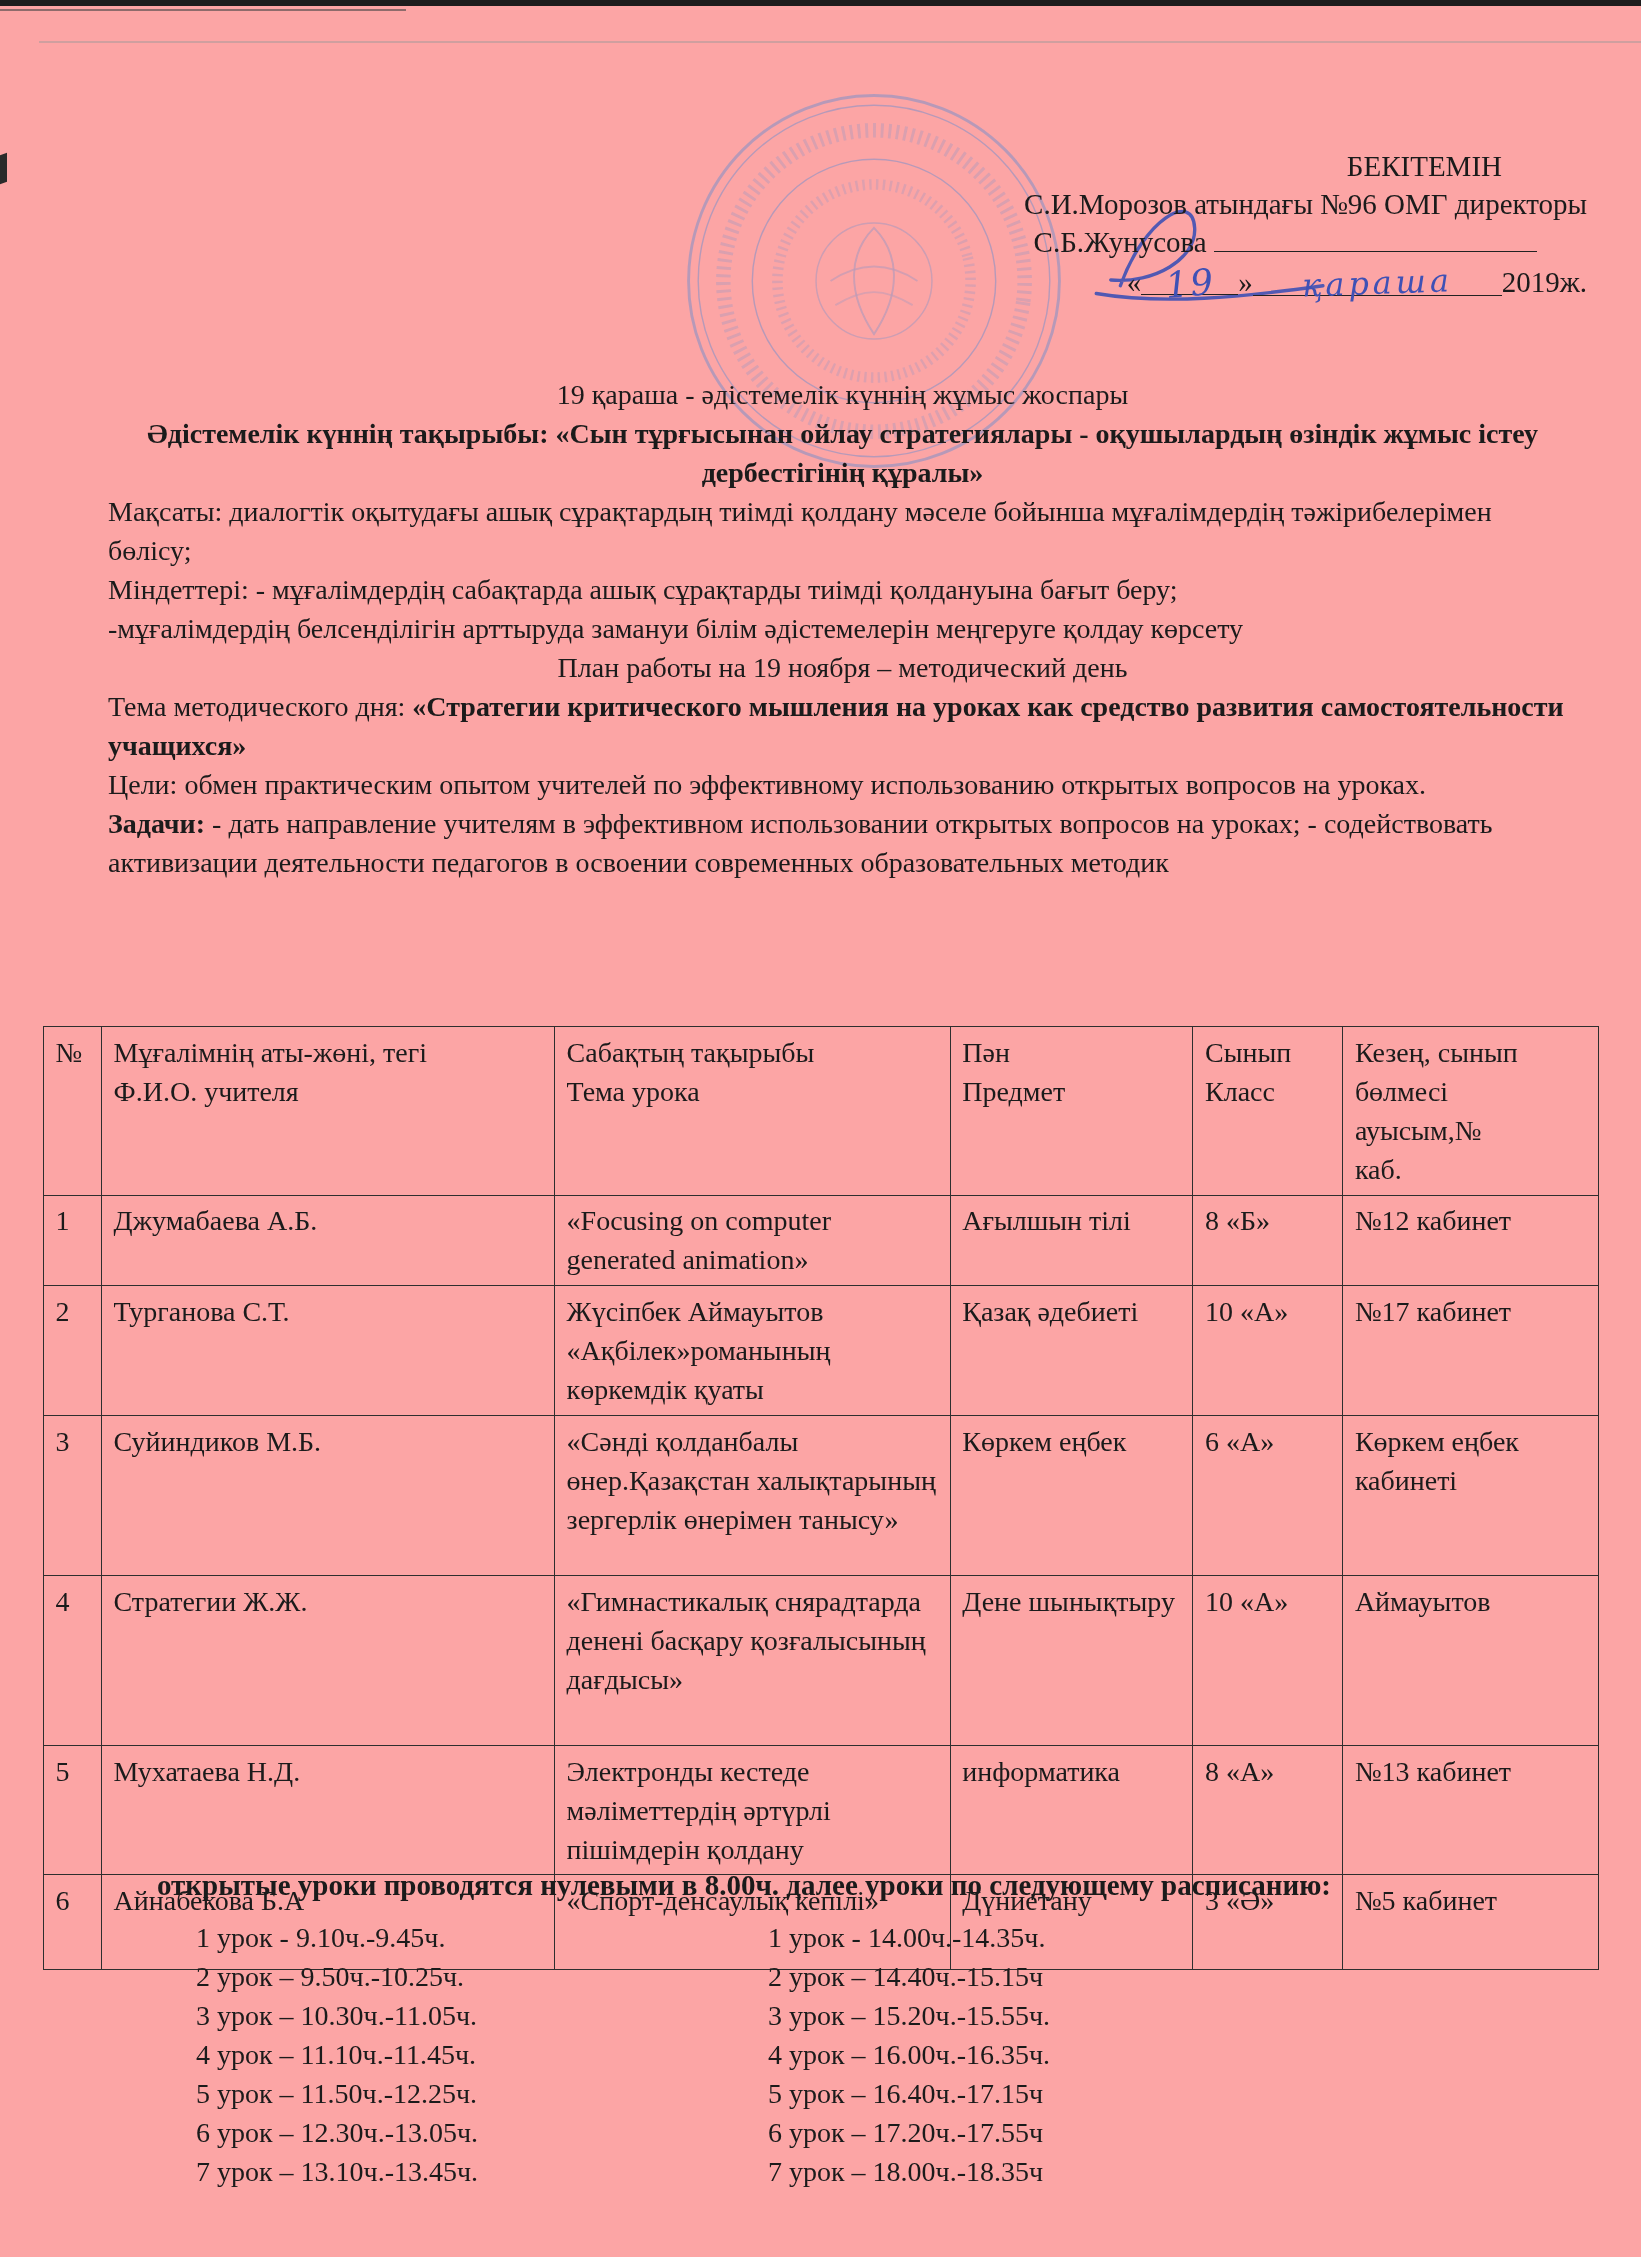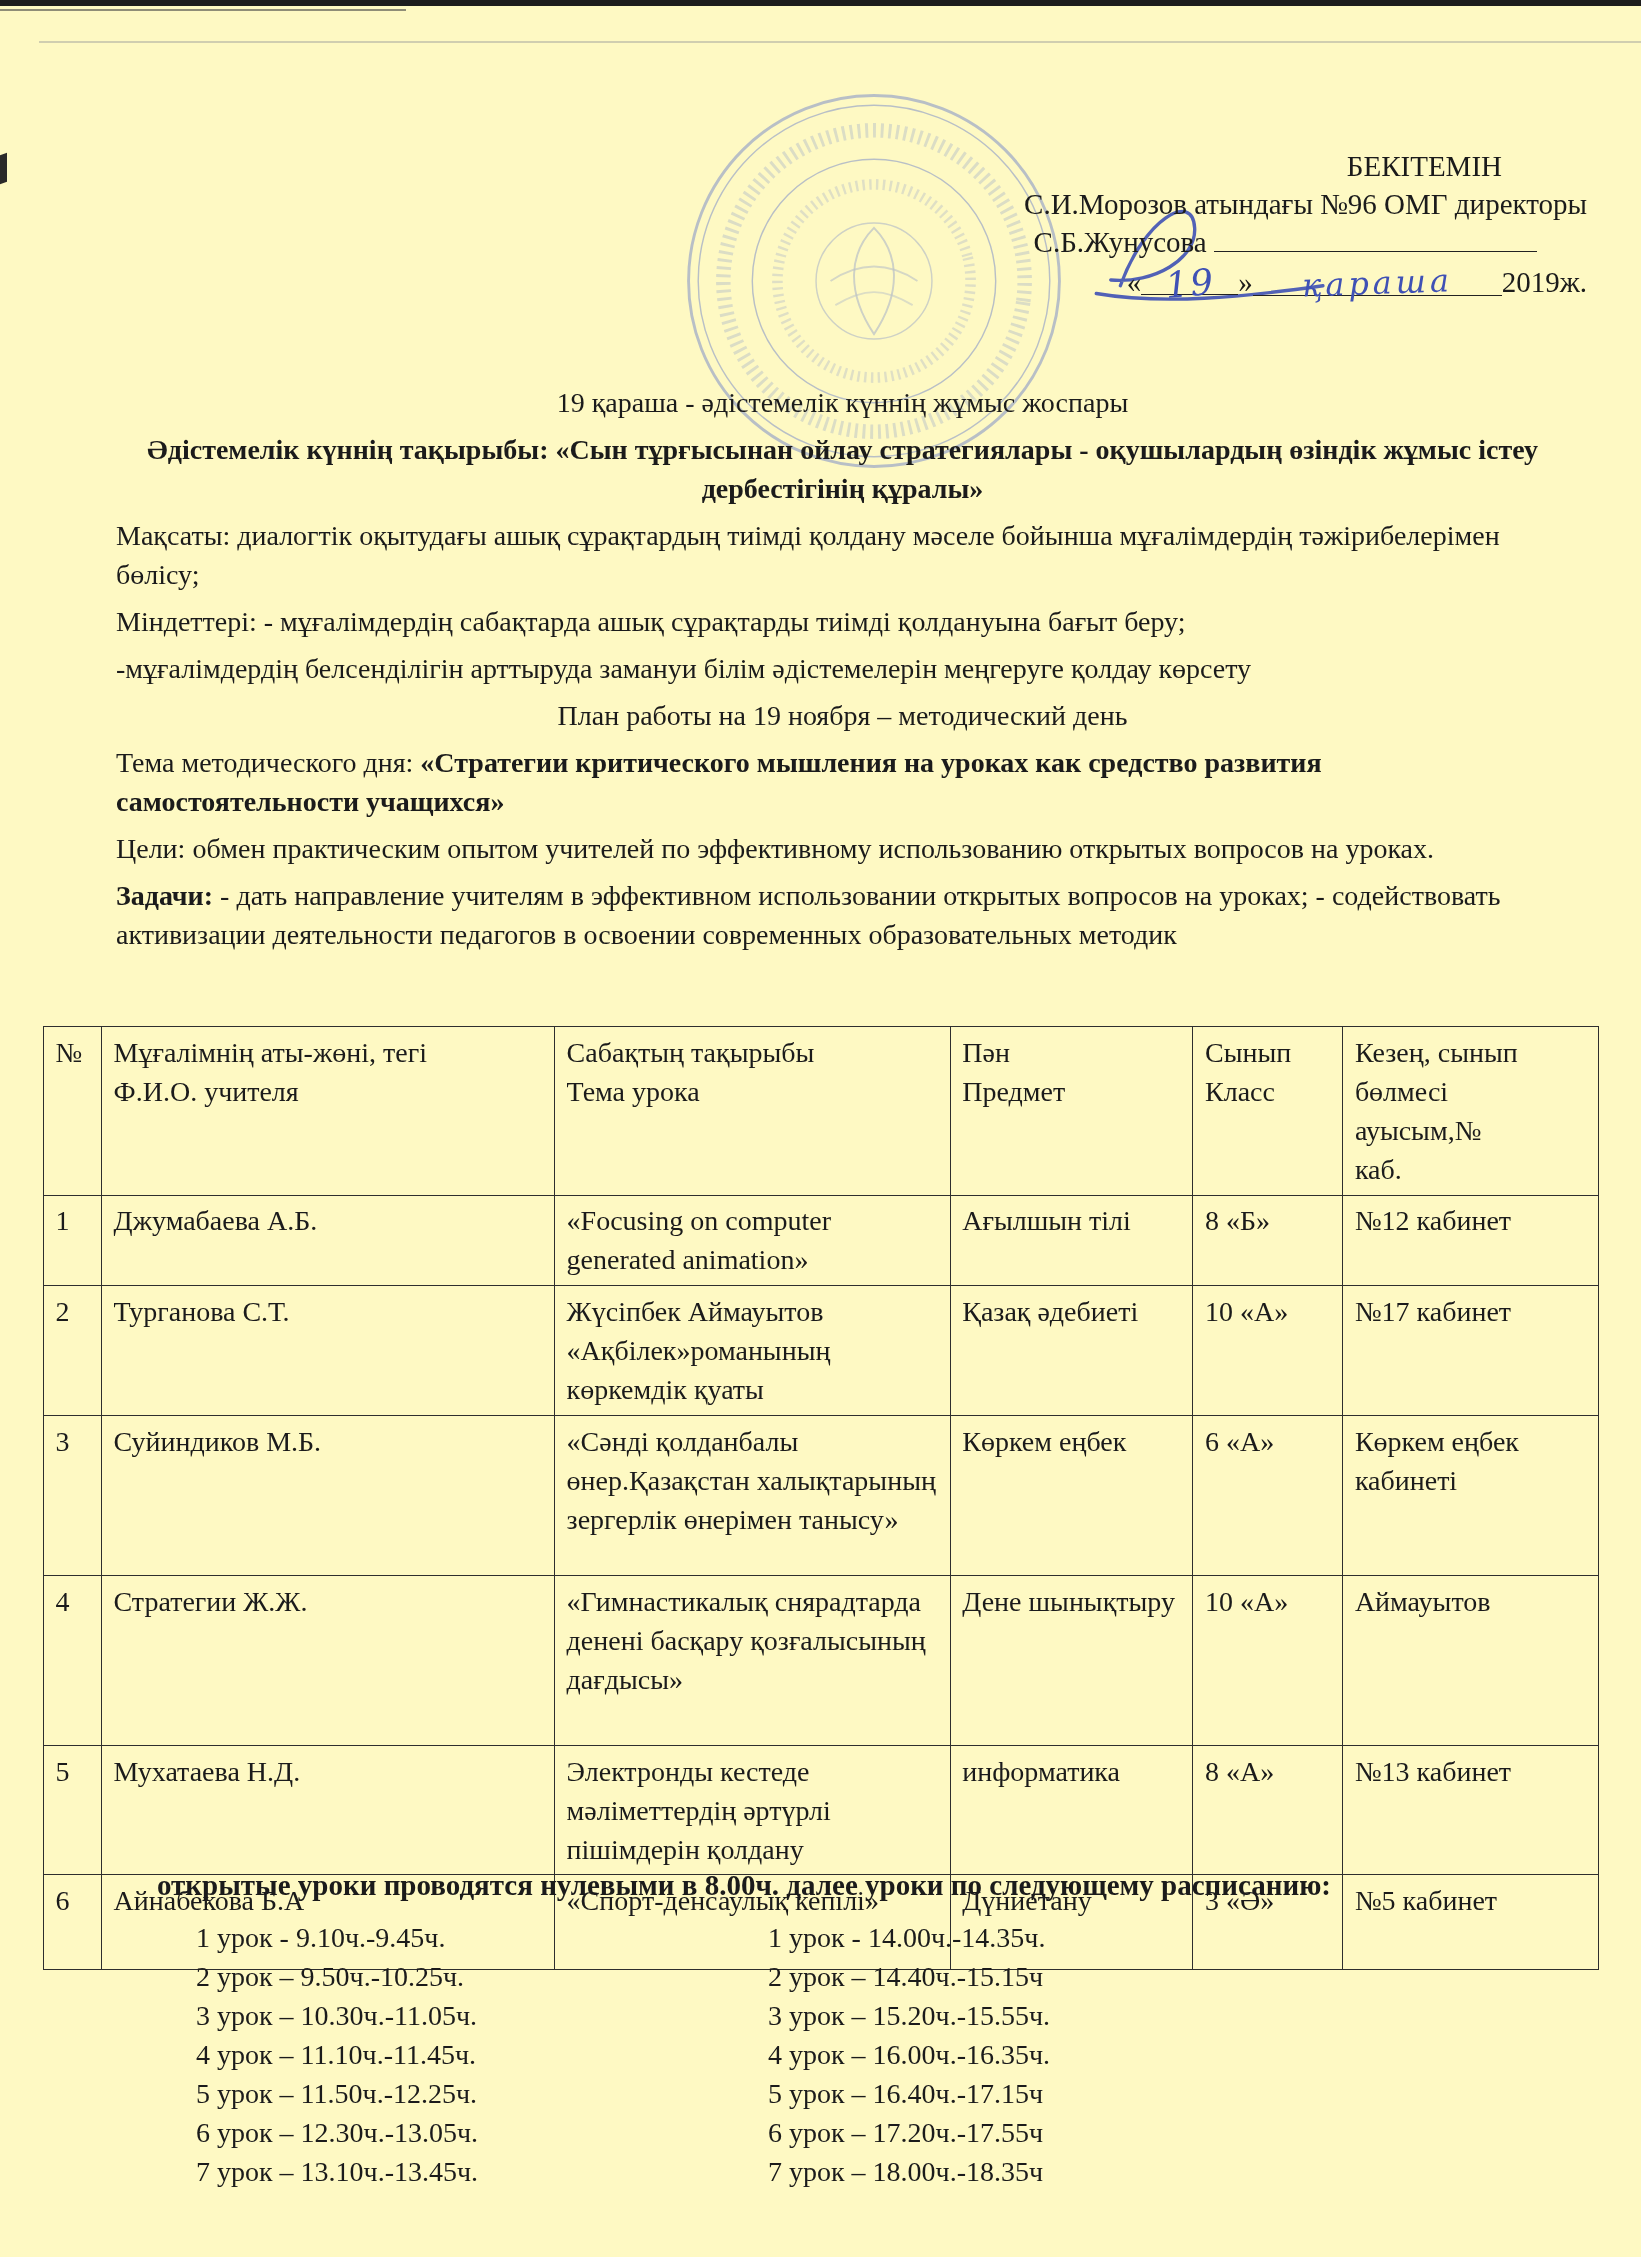--- a/index.html
+++ b/index.html
@@ -1,20 +1,20 @@
 <!DOCTYPE html>
 <html lang="kk"><head>
 <meta charset="utf-8">
 <style>
   html,body{margin:0;padding:0;background:#e8e8e6;}
   .page{
     position:relative;
     width:1641px;height:2257px;
     margin:0 auto;
-    background:#fef9c3;
+    background:#fca5a5;
     font-family:"Liberation Serif","DejaVu Serif",serif;
     color:#1b1b1b;
     overflow:hidden;
   }
   
   .artifact-top{position:absolute;top:0;left:0;right:0;height:5.8px;background:#1d1d1d;}
   .artifact-top2{position:absolute;top:8.7px;left:0;width:406px;height:1.9px;background:#444;opacity:.6;}
   .artifact-line{position:absolute;top:41px;left:39px;right:0;height:1.9px;background:#9a9a9a;opacity:.45;}
   .artifact-tick{position:absolute;top:154px;left:0;width:6.8px;height:29px;background:#2a2a2a;transform:skewY(-20deg);}
   
@@ -30,21 +30,21 @@
     display:inline-block;font-style:italic;color:#3f51b5;
     font-family:"DejaVu Serif",serif;font-size:36px;letter-spacing:1.9px;
     transform:rotate(-5deg) translateY(3.9px);
   }
   .month-slot .handwriting{font-size:32px;transform:rotate(-2deg) translateY(1.9px);letter-spacing:3.9px;}
   
   .stamp{position:absolute;left:676px;top:83px;opacity:.55;pointer-events:none;}
   .signature{position:absolute;left:1077px;top:189px;pointer-events:none;}
   
   .bodytext{position:absolute;top:375px;left:108px;right:64px;font-size:28px;line-height:39px;}
-  .bodytext p{margin:8px;}
+  .bodytext p{margin:0;}
   .center{text-align:center;}
   .bold{font-weight:bold;text-align:center;}
   
   table.main{
     position:absolute;top:1026px;left:43px;width:1556px;
     border-collapse:collapse;font-size:28px;line-height:39px;
   }
   table.main th,table.main td{
     border:1.9px solid #2e2e2e;
     padding:5.8px 9.7px 5.8px 11.6px;

